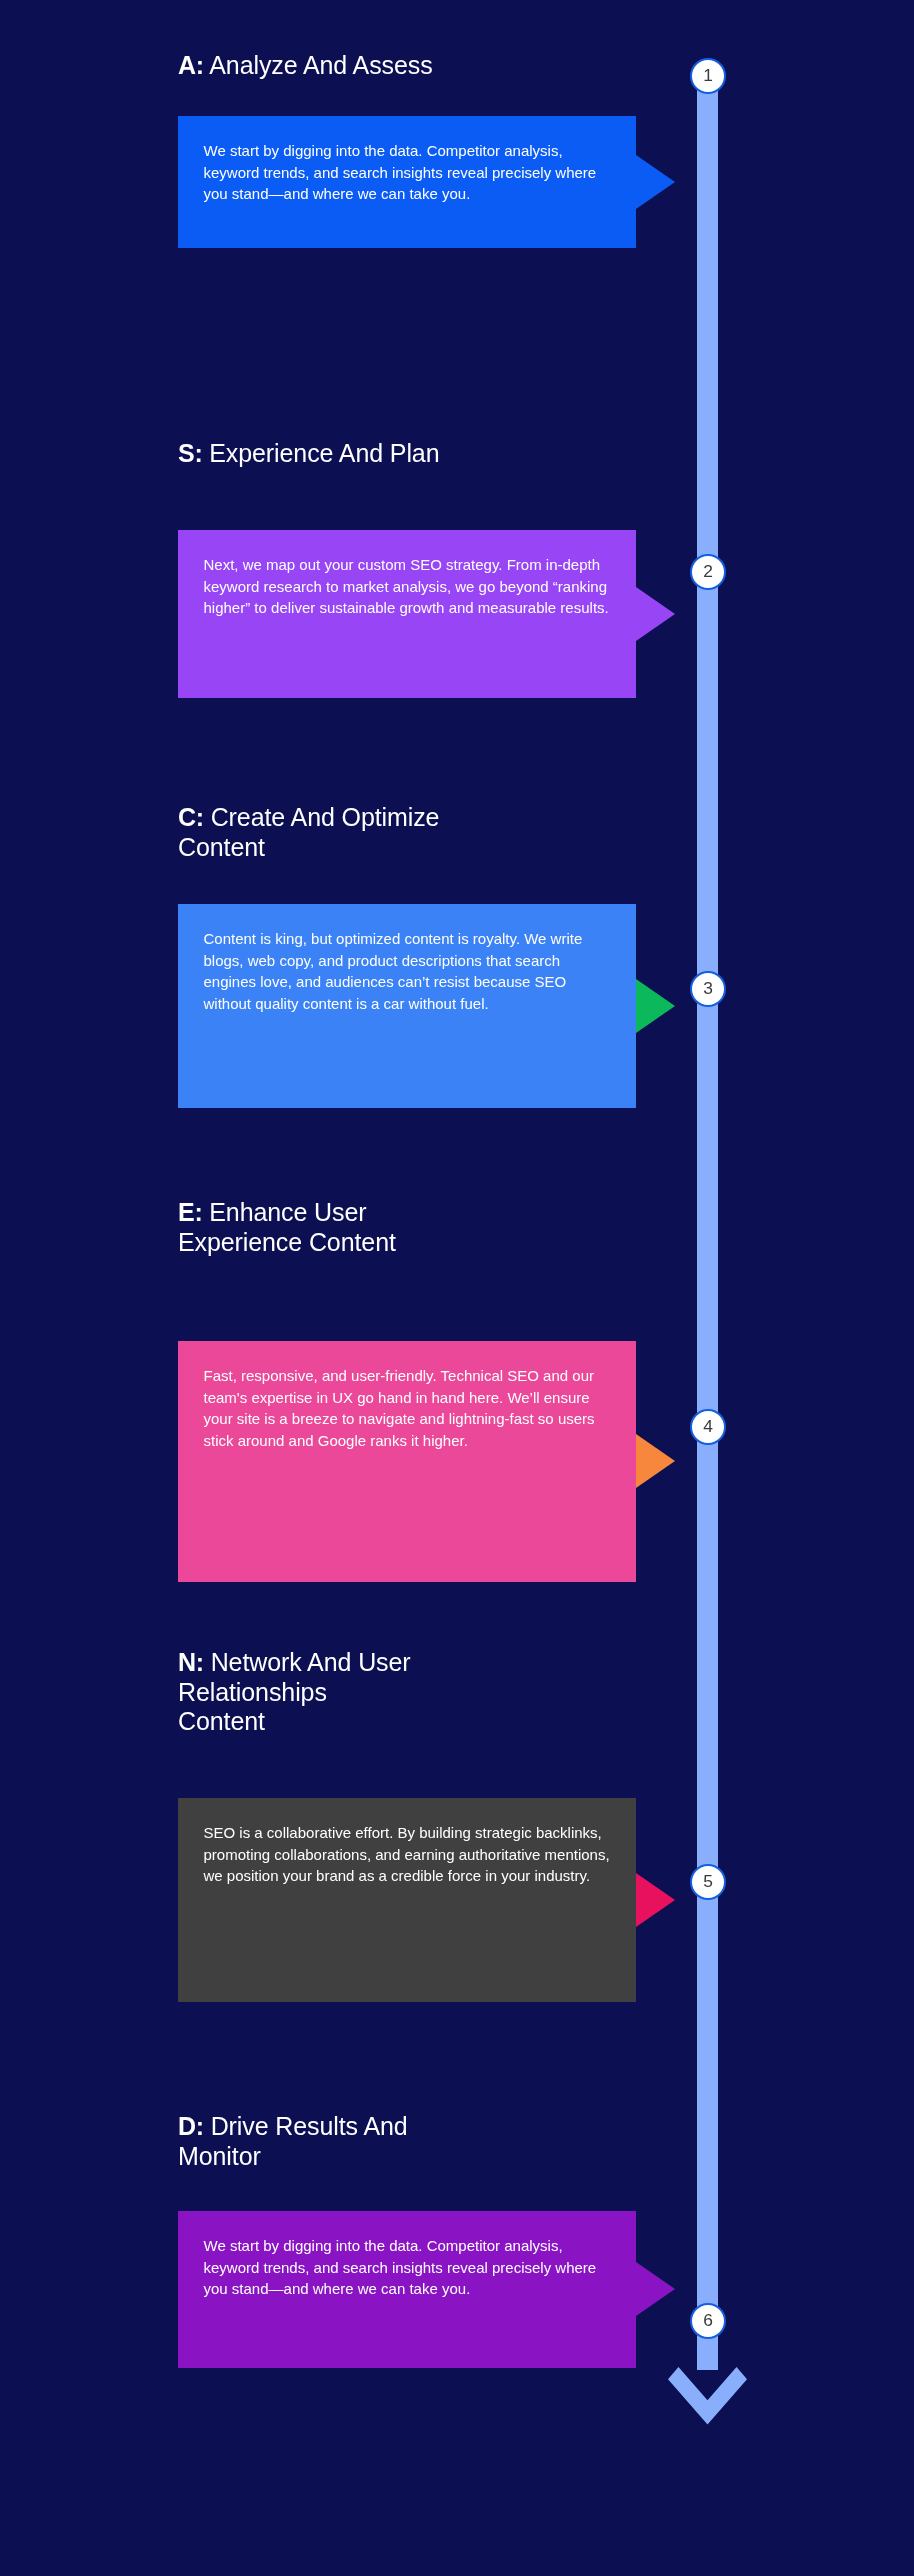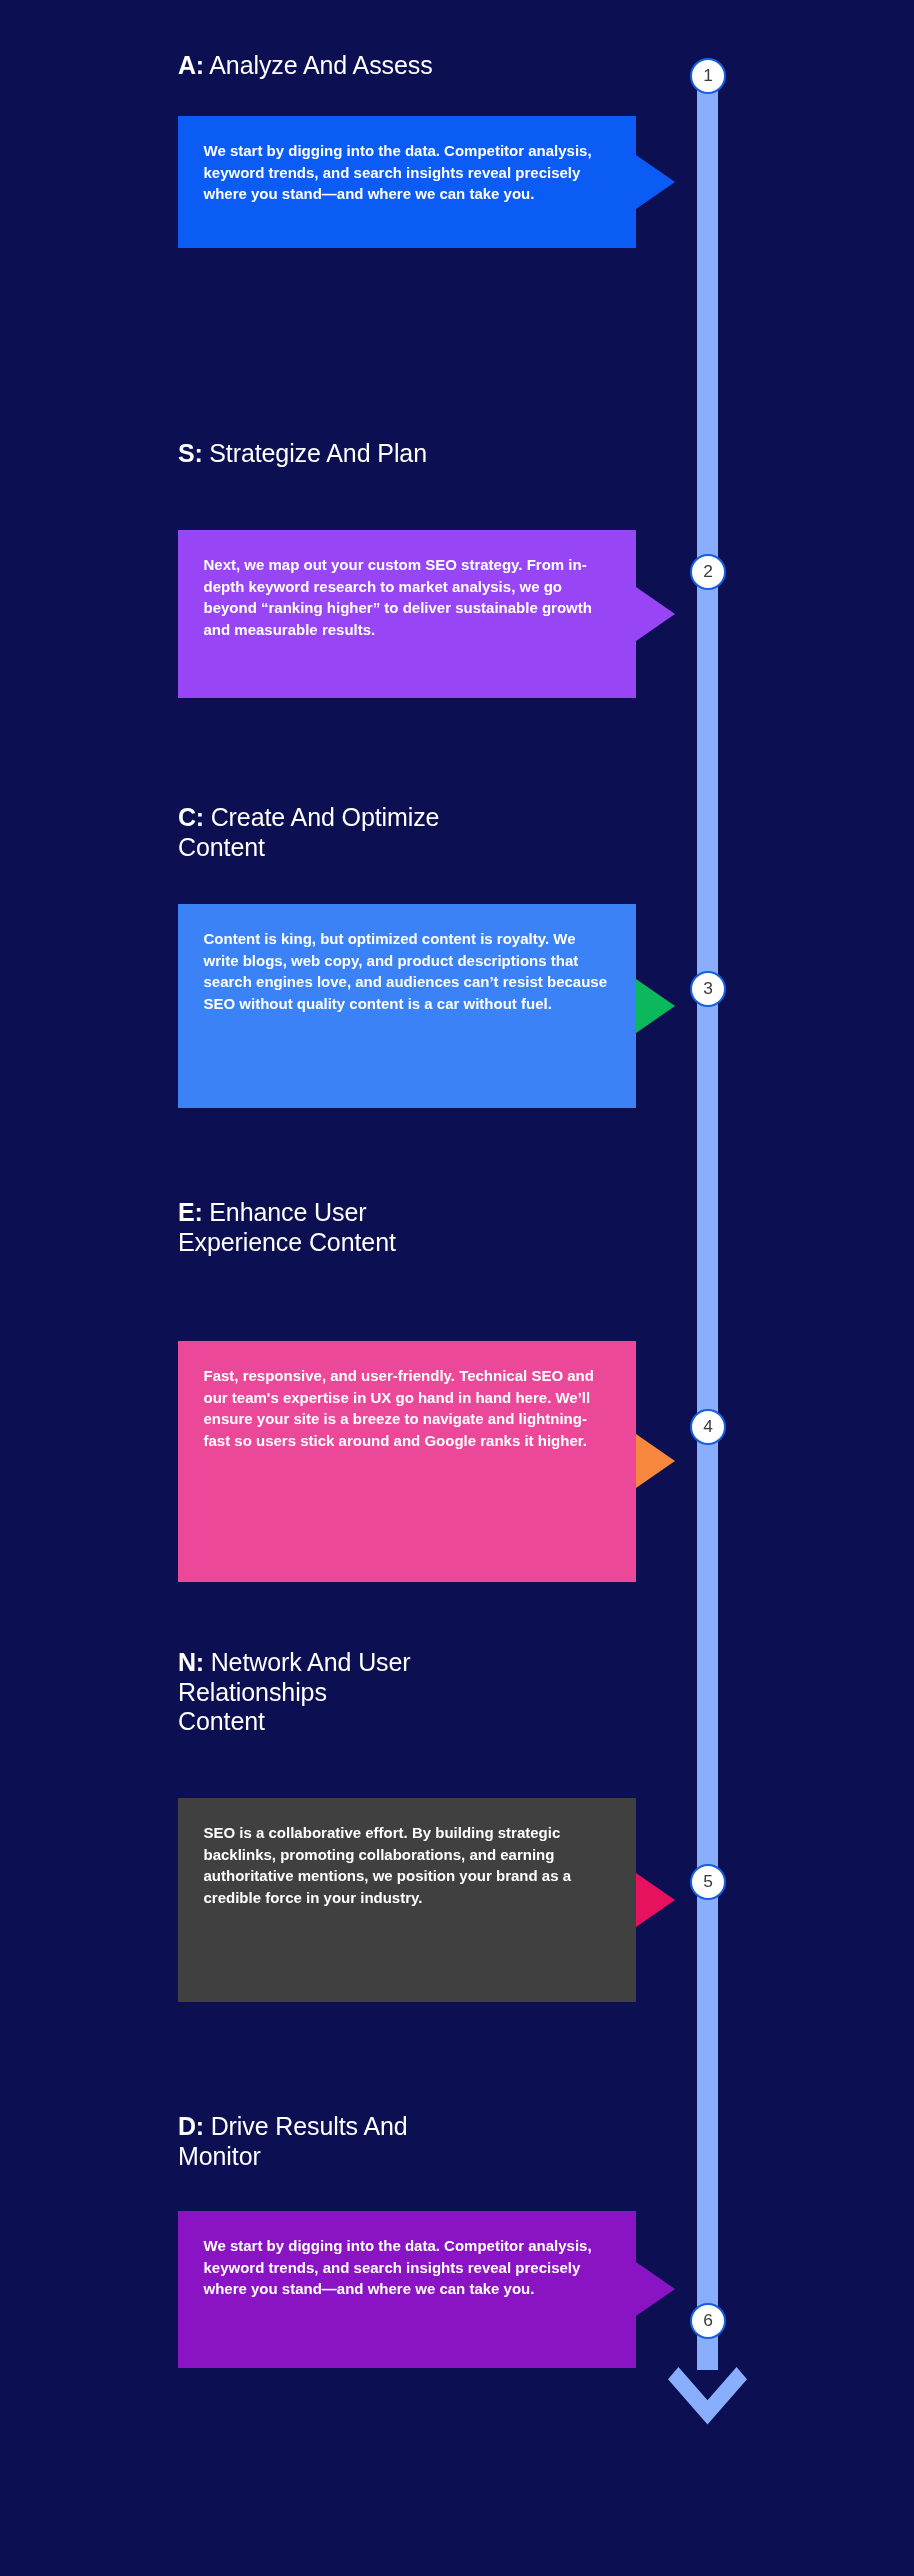--- a/index.html
+++ b/index.html
@@ -74,21 +74,21 @@
     position:absolute;
     left:178px;
     width:458px;
     box-sizing:border-box;
     padding:24px 25.5px 23px 25.5px;
   }
   .callout .callout-text{
     color:#ffffff;
     font-size:15px;
     line-height:1.44;
-    font-weight:700;
+    font-weight:400;
   }
   .callout-tab{
     position:absolute;
     left:458px;
     top:0;
     width:39px;
     height:54px;
   }
   .callout-tab svg{display:block;}
 
@@ -115,21 +115,21 @@
   <div id="steps-root">
       <div class="step-heading" style="top: 51px;"><span class="step-letter">A</span><span class="step-letter">:</span> <span>Analyze And Assess</span></div>
       <div class="callout clr-blue" style="top: 116px; min-height: 132px;">
         <div class="callout-text">We start by digging into the data. Competitor analysis, keyword trends, and search insights reveal precisely where you stand—and where we can take you.</div>
         <div class="callout-tab" style="top: 39px;">
           <svg width="39" height="54" viewBox="0 0 68 94" xmlns="http://www.w3.org/2000/svg">
             <polygon points="0,0 0,94 68,47" fill="#0a5cf5"></polygon>
           </svg>
         </div>
       </div>
-      <div class="step-heading" style="top: 439px;"><span class="step-letter">S</span><span class="step-letter">:</span> <span>Strategize And Plan</span></div>
+      <div class="step-heading" style="top: 439px;"><span class="step-letter">S</span><span class="step-letter">:</span> <span>Experience And Plan</span></div>
       <div class="callout clr-purple" style="top: 530px; min-height: 168px;">
         <div class="callout-text">Next, we map out your custom SEO strategy. From in-depth keyword research to market analysis, we go beyond “ranking higher” to deliver sustainable growth and measurable results.</div>
         <div class="callout-tab" style="top: 57px;">
           <svg width="39" height="54" viewBox="0 0 68 94" xmlns="http://www.w3.org/2000/svg">
             <polygon points="0,0 0,94 68,47" fill="#9845f5"></polygon>
           </svg>
         </div>
       </div>
       <div class="step-heading" style="top: 803px;"><span class="step-letter">C</span><span class="step-letter">:</span> <span>Create And Optimize
 Content</span></div>

